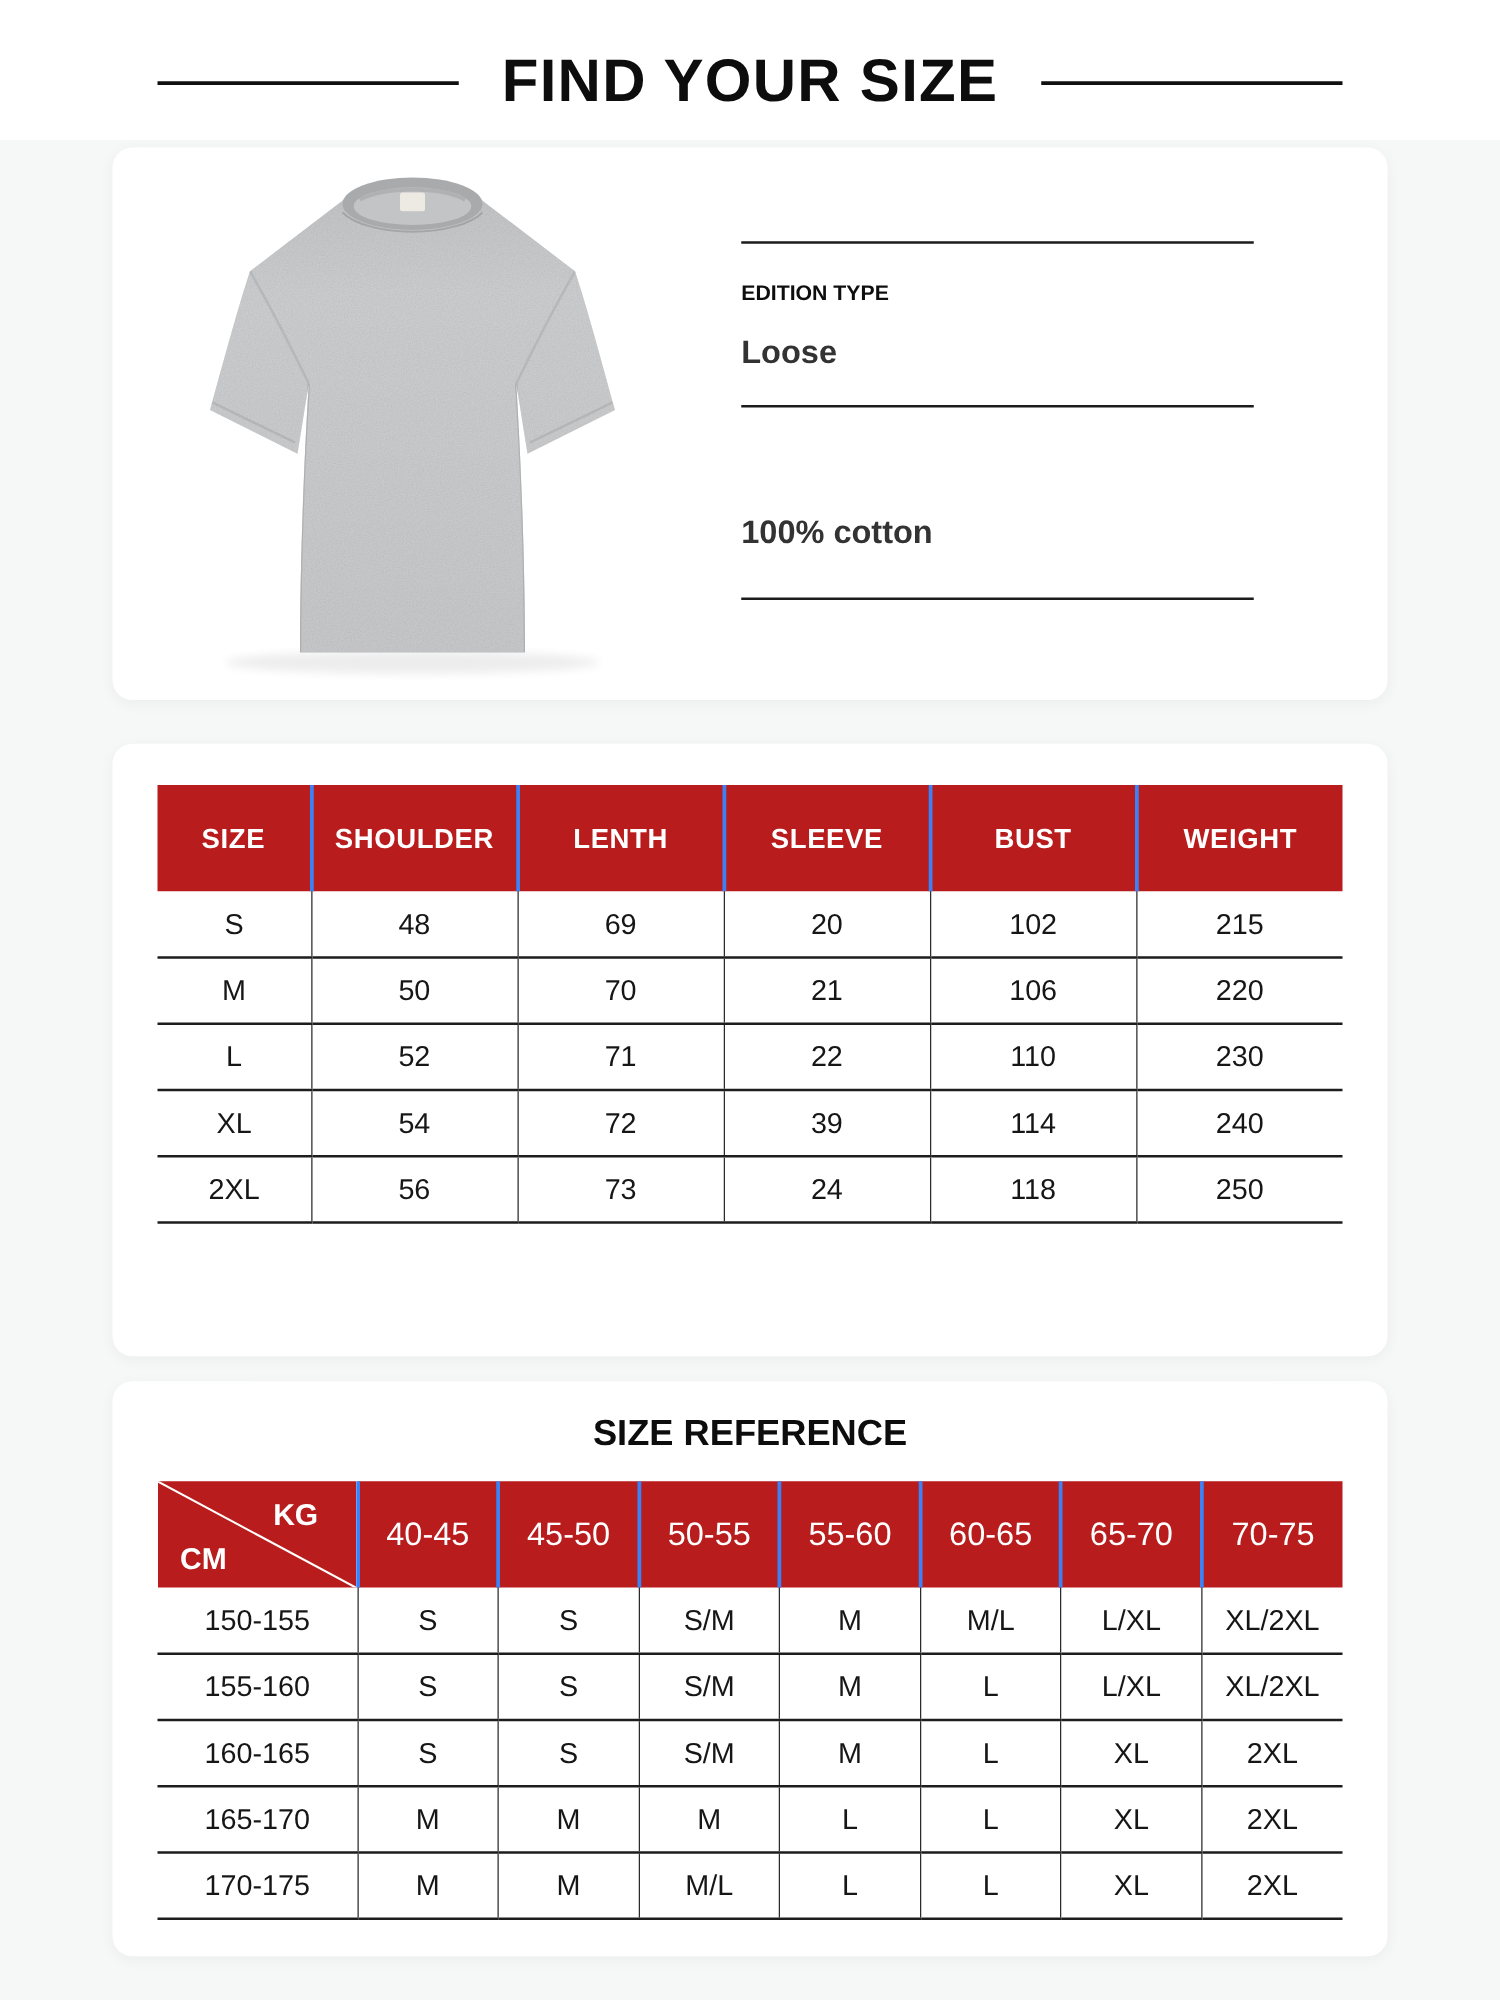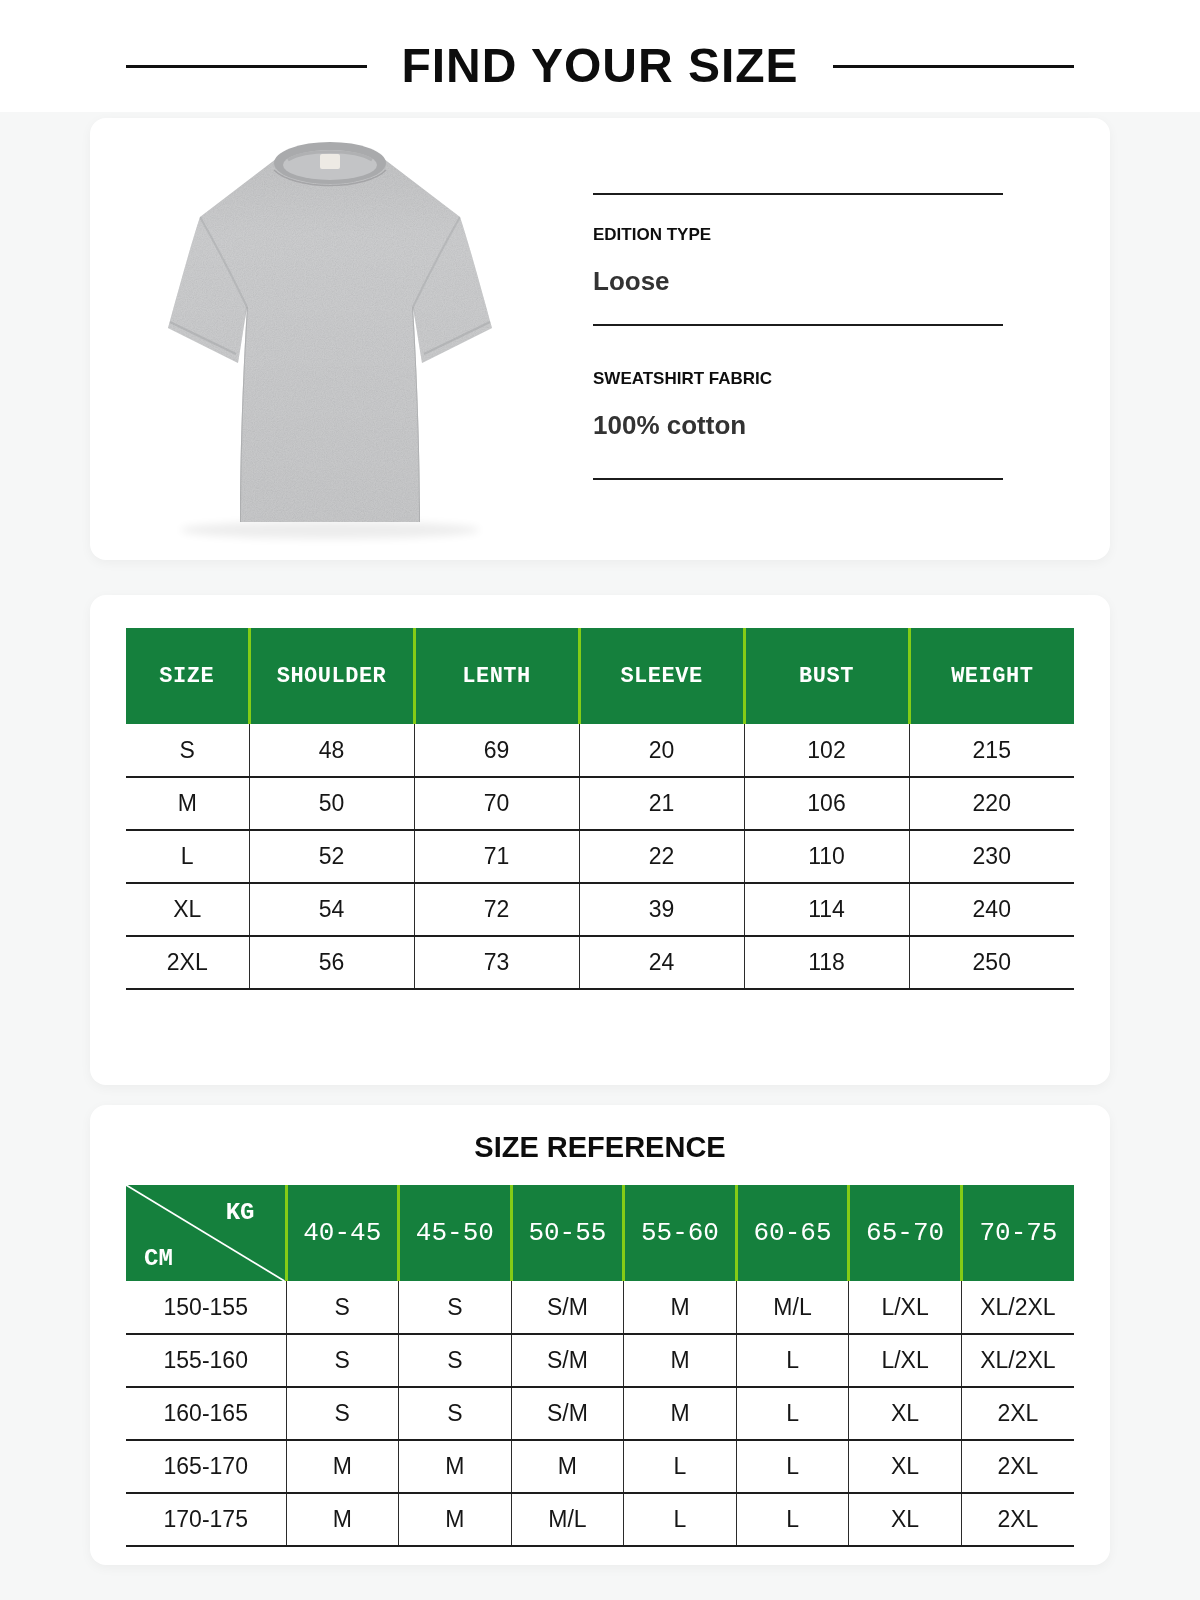--- a/index.html
+++ b/index.html
@@ -47,24 +47,24 @@
   }
   .spec-value{
     position:absolute; left:503px; font-size:26px; font-weight:bold; color:#333; line-height:1;
   }
   .spec-heading.s1{ top:108px; } .spec-value.v1{ top:150px; }
   .spec-heading.s2{ top:252px; } .spec-value.v2{ top:294px; }
 
   
   table{ border-collapse:collapse; table-layout:fixed; width:948px; margin:0 auto; }
   th{
-    background:#15803d; color:#fff; height:96px; text-align:center; vertical-align:middle;
-    font-weight:bold; font-size:22px; letter-spacing:0.5px; padding:0;font-family:Liberation Mono, monospace;
-  }
-  th + th{ border-left:3px solid #84cc16; }
+    background:#b91c1c; color:#fff; height:85px; text-align:center; vertical-align:middle;
+    font-weight:bold; font-size:22px; letter-spacing:0.5px; padding:0;
+  }
+  th + th{ border-left:3px solid #3b82f6; }
   tbody td{
     height:53px; text-align:center; vertical-align:middle;
     font-size:23px; color:#161616; border-bottom:2px solid #1d1d1d; padding:0;
   }
   tbody td + td{ border-left:1px solid #2b2b2b; }
 
   
   .card-sizes{ padding-top:33px; }
   .t-sizes col.c-size{ width:123px; }
   .size-note{ margin-top:18px; text-align:center; font-size:23px; color:#222; line-height:34px; }
@@ -136,21 +136,20 @@
       <path d="M148,28 a47,15 0 0 1 84,0" fill="none" stroke="#b0b1b3" stroke-width="3"></path>
       <rect x="180" y="22" width="20" height="15" rx="2" fill="#efece6" opacity="0.95"></rect>
       <path d="M134,38 a60,24 0 0 0 112,0" fill="none" stroke="#98999b" stroke-width="1.5" opacity="0.7"></path>
     </svg>
   </div>
 
   <div class="spec-line l1"></div>
   <div class="spec-heading s1">EDITION TYPE</div>
   <div class="spec-value v1">Loose</div>
   <div class="spec-line l2"></div>
-  <div class="spec-heading s2">SWEATSHIRT FABRIC</div>
   <div class="spec-value v2">100% cotton</div>
   <div class="spec-line l3"></div>
 </div>
 
 <div class="card card-sizes">
   <table class="t-sizes">
     <colgroup>
         <col class="c-size">
         <col>
         <col>

